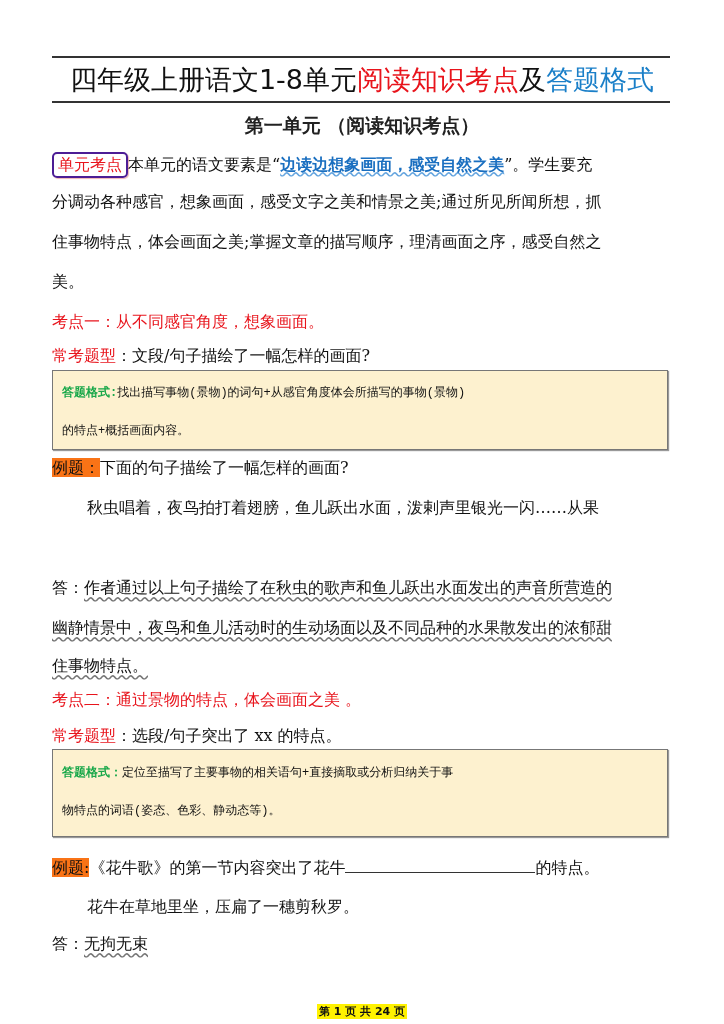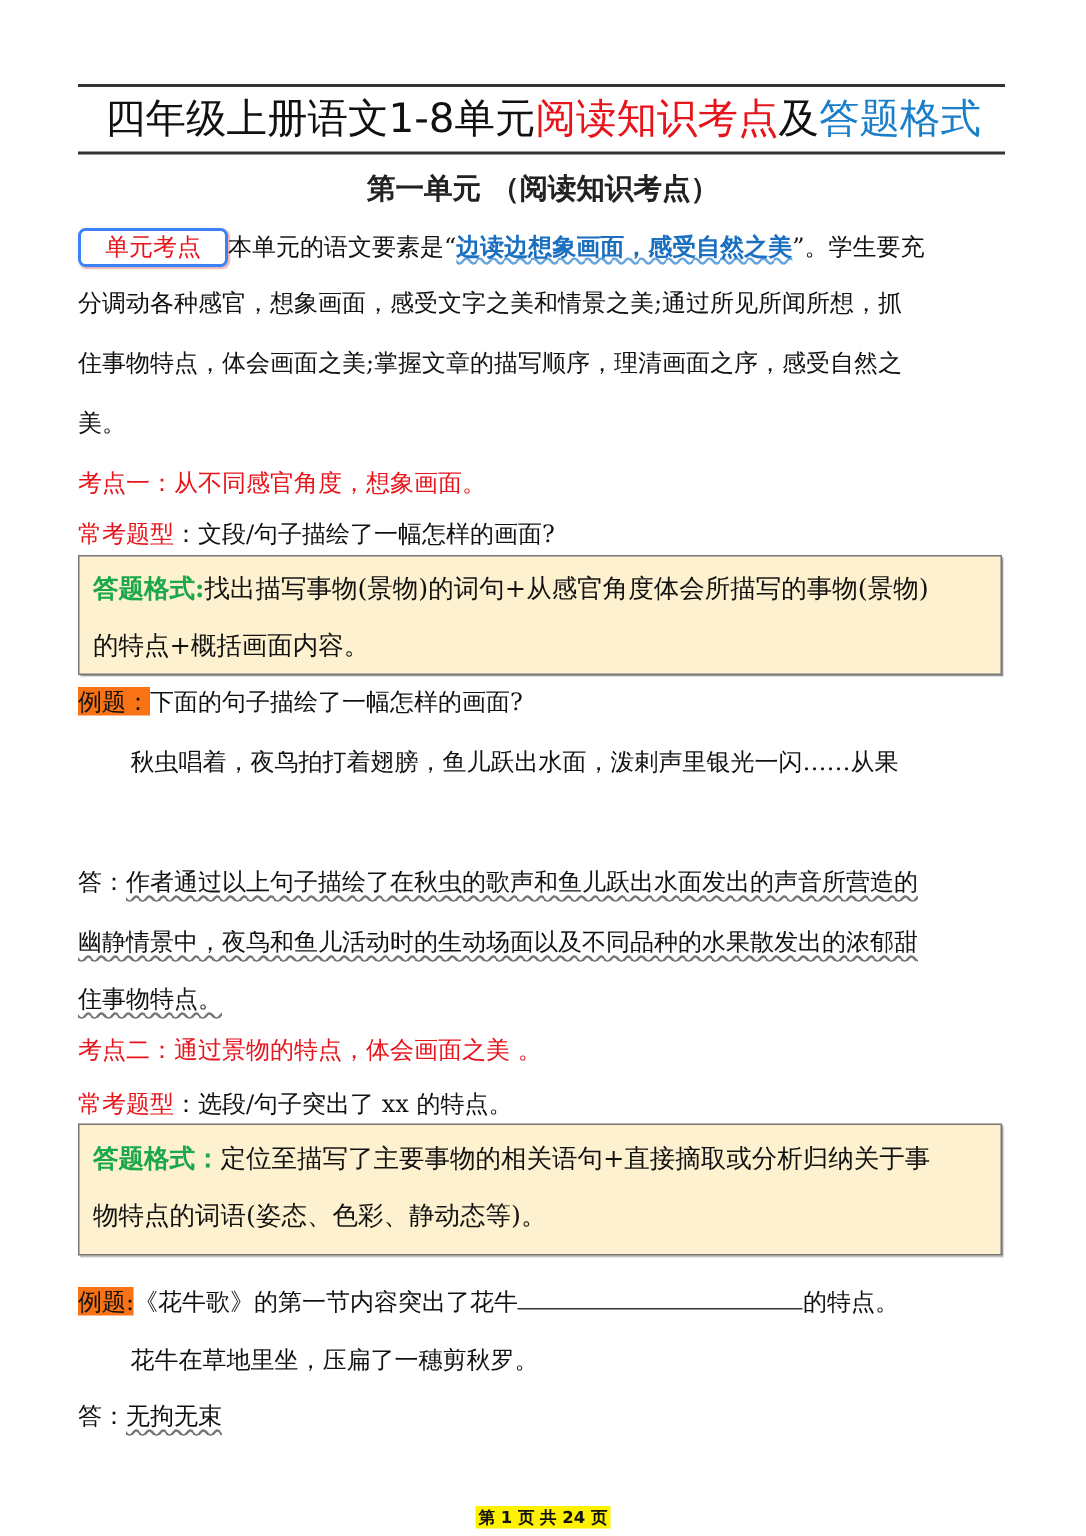--- a/index.html
+++ b/index.html
@@ -20,31 +20,31 @@
   .subtitle {
     position:absolute; left:0; top:113px; width:724px; text-align:center;
     font-size:19px; font-weight:bold; color:#222;
     font-family: "DejaVu Sans", "Liberation Sans", sans-serif;
   }
   .line {
     position:absolute; left:52px; width:624px; font-size:16px; line-height:20px;
     white-space:nowrap;
   }
   .tag-red-box {
-    display:inline-block; color:#e8141c; border:2px solid #3b82f6; border-radius:5px;
-    padding:0 16px; line-height:22px; box-shadow:1px 1px 1px rgba(200,0,0,0.3);
+    display:inline-block; color:#e8141c; border:2px solid #4c1d95; border-radius:5px;
+    padding:0 4px; line-height:22px; box-shadow:1px 1px 1px rgba(200,0,0,0.3);
   }
   .blue-ul { color:#1a6fc0; font-weight:bold; text-decoration:underline; text-decoration-style:wavy; text-decoration-color:#66a6e0;text-align:center; }
   .red-text { color:#e8141c; }
   .answer-ul { text-decoration:underline; text-decoration-style:wavy; text-decoration-color:#777; text-underline-offset:3px; }
   .box {
     position:absolute; left:52px; width:614px; background:#fdf1cf;
     border:1.5px solid #777; box-shadow:1px 1px 1px #999;
   }
-  .box .bline { position:absolute; left:9px; font-size:17px; line-height:20px; white-space:nowrap; }
+  .box .bline { position:absolute; left:9px; font-size:12px; line-height:20px; white-space:nowrap;font-family:Liberation Mono, monospace; }
   .green { color:#1aa84a; font-weight:bold; }
   .hl { background:#f97316; }
   .fill-blank { display:inline-block; width:190px; border-bottom:1px solid #333; height:16px; vertical-align:baseline; }
   .footer {
     position:absolute; left:0; top:1004px; width:724px; text-align:center;
     font-size:11px; font-weight:bold;
     font-family: "DejaVu Sans", "Liberation Sans", sans-serif;
   }
   .footer span.wrap { background:#fff200; padding:1px 2px; }
 </style>

